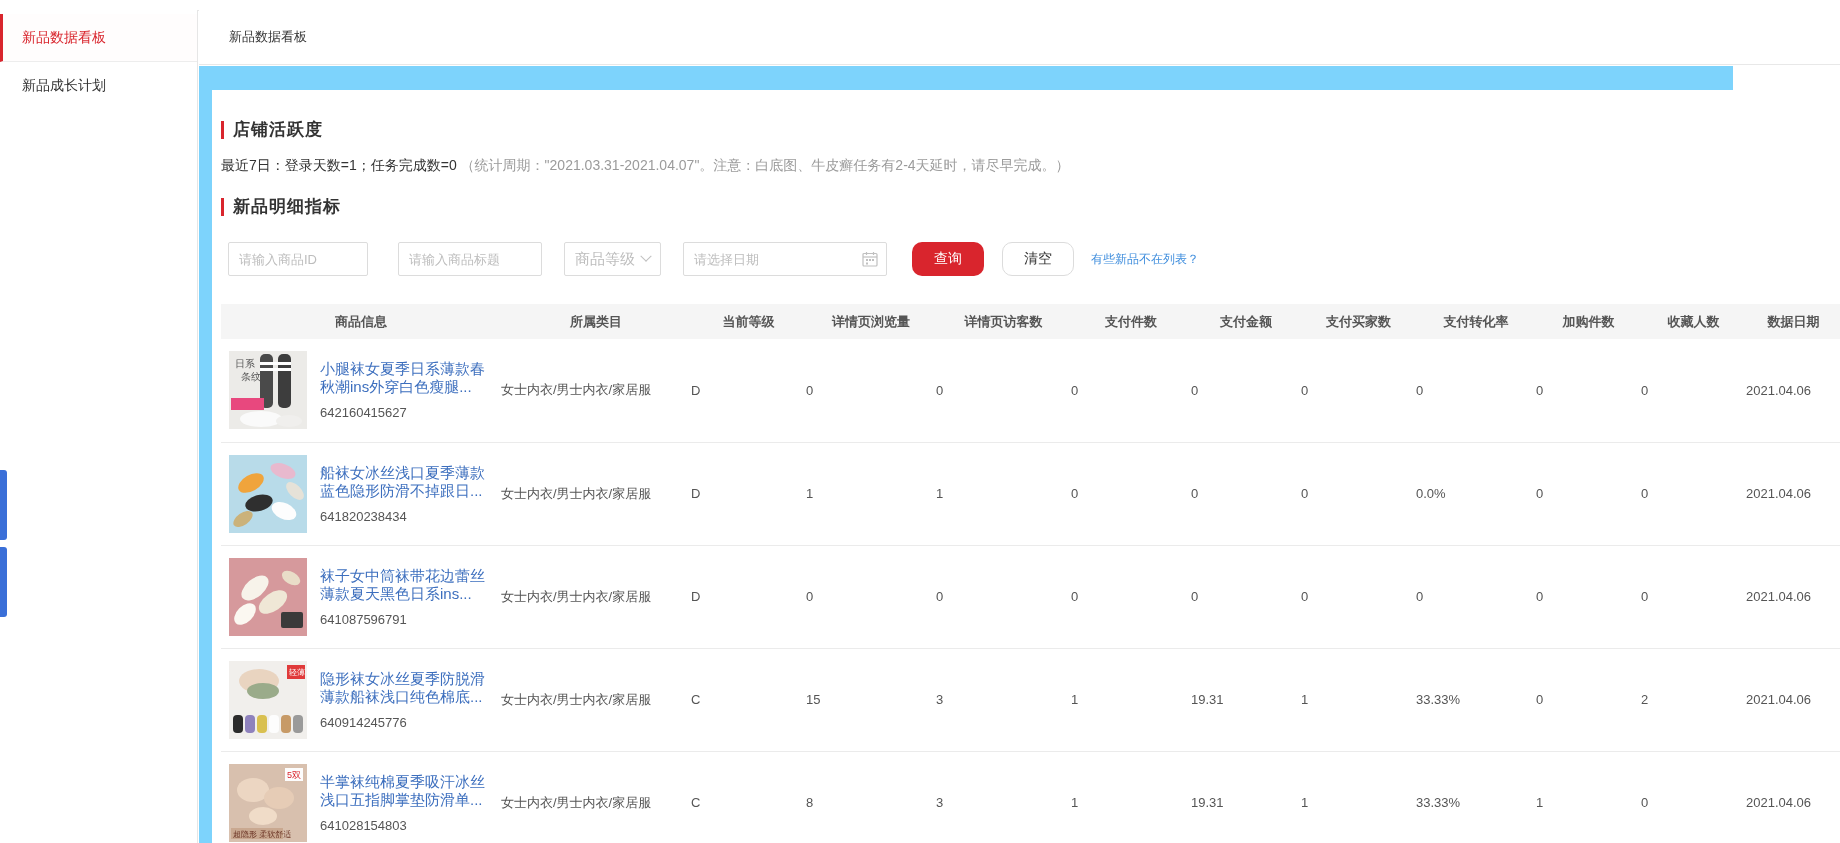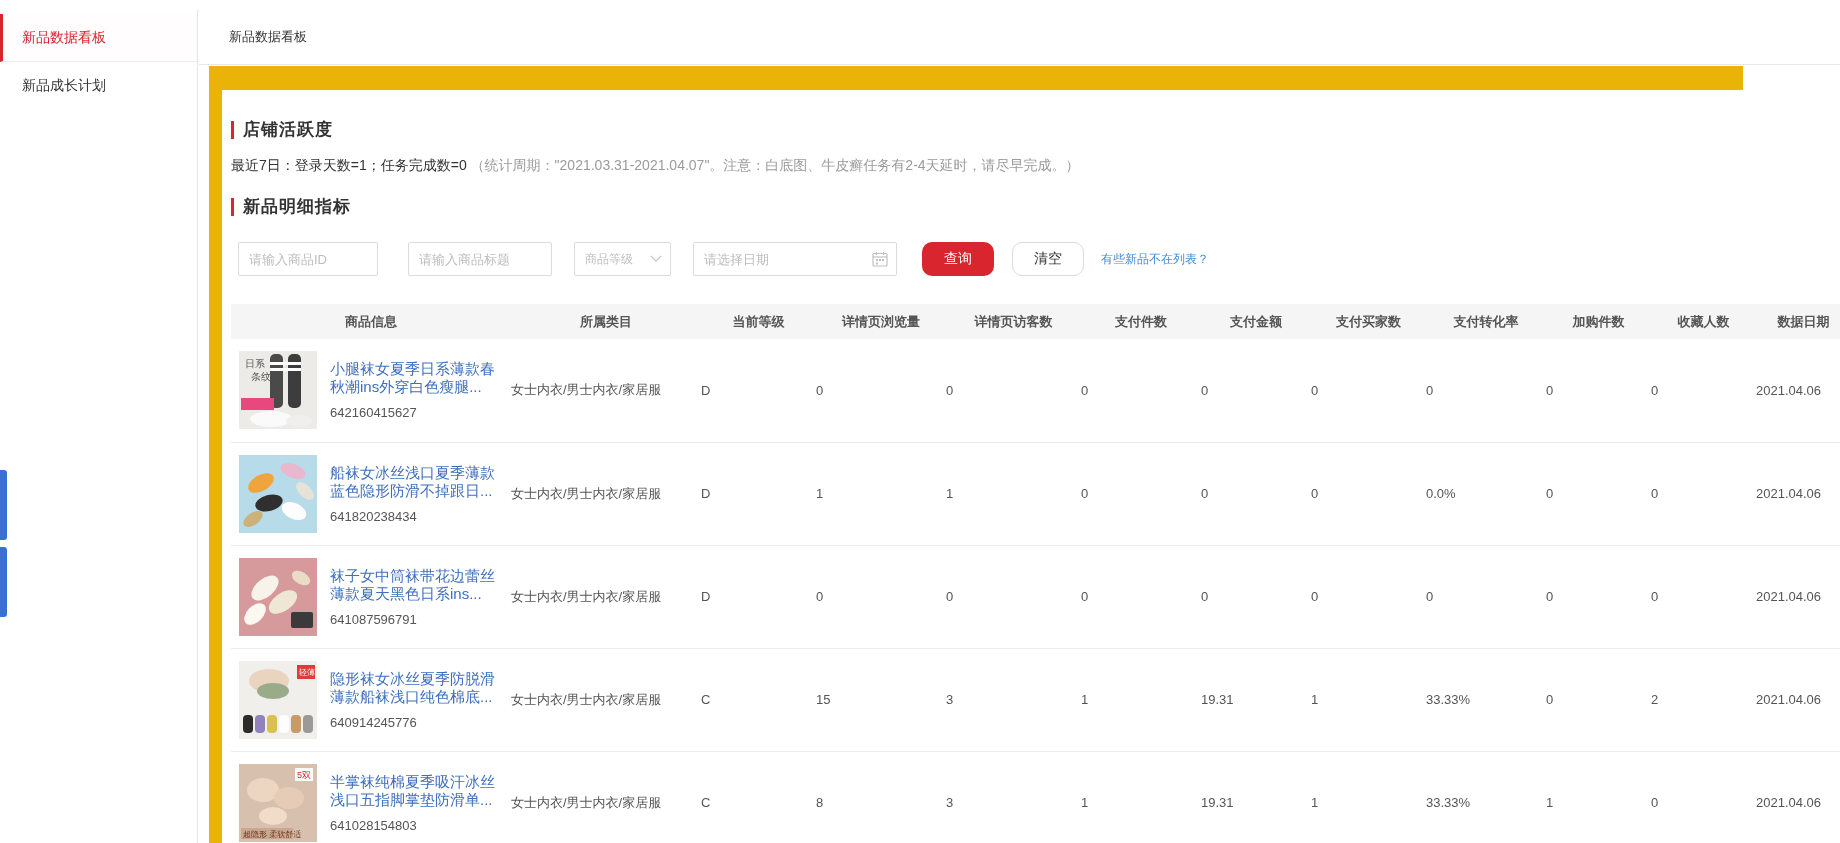--- a/index.html
+++ b/index.html
@@ -14,42 +14,42 @@
   .side-item { height:48px; display:flex; align-items:center; padding-left:19px;
     font-size:14px; color:#333; border-left:3px solid transparent; cursor:pointer; }
   .side-item.active { color:#d9252d; border-left-color:#d9252d; border-bottom:1px solid #ededed; background:#fffdfd; }
 
   
   .topbar { position:absolute; left:199px; top:10px; width:1641px; height:55px;
     background:#fff; border-bottom:1px solid #e8e8e8; display:flex; align-items:center; padding-left:30px;
     font-size:13px; color:#333; }
 
   
-  .main-bg { position:absolute; left:209px; top:66px; width:1534px; height:777px; background:#eab308; }
+  .main-bg { position:absolute; left:199px; top:66px; width:1534px; height:777px; background:#7dd3fc; }
   .card { position:absolute; left:13px; top:24px; width:1628px; height:753px; background:#fff; padding:0 0 0 9px; overflow:hidden; }
 
   .sec-head { display:flex; align-items:center; gap:9px; }
   .sec-bar { width:3px; height:18px; background:#d9252d; }
   .sec-title { font-size:17px; font-weight:bold; color:#333; letter-spacing:1px; }
   .h-activity { margin-top:28px; }
   .stats-line { margin-top:16px; font-size:14px; color:#333; }
   .stats-note { color:#9b9b9b; }
   .h-metrics { margin-top:20px; }
 
   
   .filters { margin-top:24px; display:flex; align-items:center; }
   .f-input { height:34px; border:1px solid #dcdcdc; border-radius:2px; padding:8px 10px;
     font-size:13px; color:#333; background:#fff; outline:none;
     font-family:"Liberation Sans","DejaVu Sans",sans-serif; }
   .f-input::placeholder { color:#bdbdbd; }
   #f-id { width:140px; margin-left:7px; }
   #f-title { width:144px; margin-left:30px; }
   .f-select { width:97px; height:34px; margin-left:22px; border:1px solid #dcdcdc; border-radius:2px;
     display:flex; align-items:center; justify-content:space-between; padding:0 10px; cursor:pointer; background:#fff; }
-  .f-select .sel-text { font-size:12px; color:#bdbdbd; }
+  .f-select .sel-text { font-size:15px; color:#bdbdbd; }
   .chev { width:8px; height:8px; border-right:1.5px solid #c0c0c0; border-bottom:1.5px solid #c0c0c0;
     transform:rotate(45deg) translate(-2px,-2px); }
   .f-date { position:relative; margin-left:22px; }
   #f-date { width:204px; padding-right:32px; }
   .cal-icon { position:absolute; right:9px; top:9px; width:16px; height:16px; cursor:pointer; }
   .btn { height:34px; border-radius:10px; font-size:14px; cursor:pointer; border:none;
     font-family:"Liberation Sans","DejaVu Sans",sans-serif; }
   .btn-search { width:72px; margin-left:25px; background:#d9252d; color:#fff; }
   .btn-clear { width:72px; margin-left:18px; background:#fff; color:#333; border:1px solid #dcdcdc; }
   .miss-link { margin-left:17px; font-size:12px; color:#3e8ddd; text-decoration:none; cursor:pointer; }

